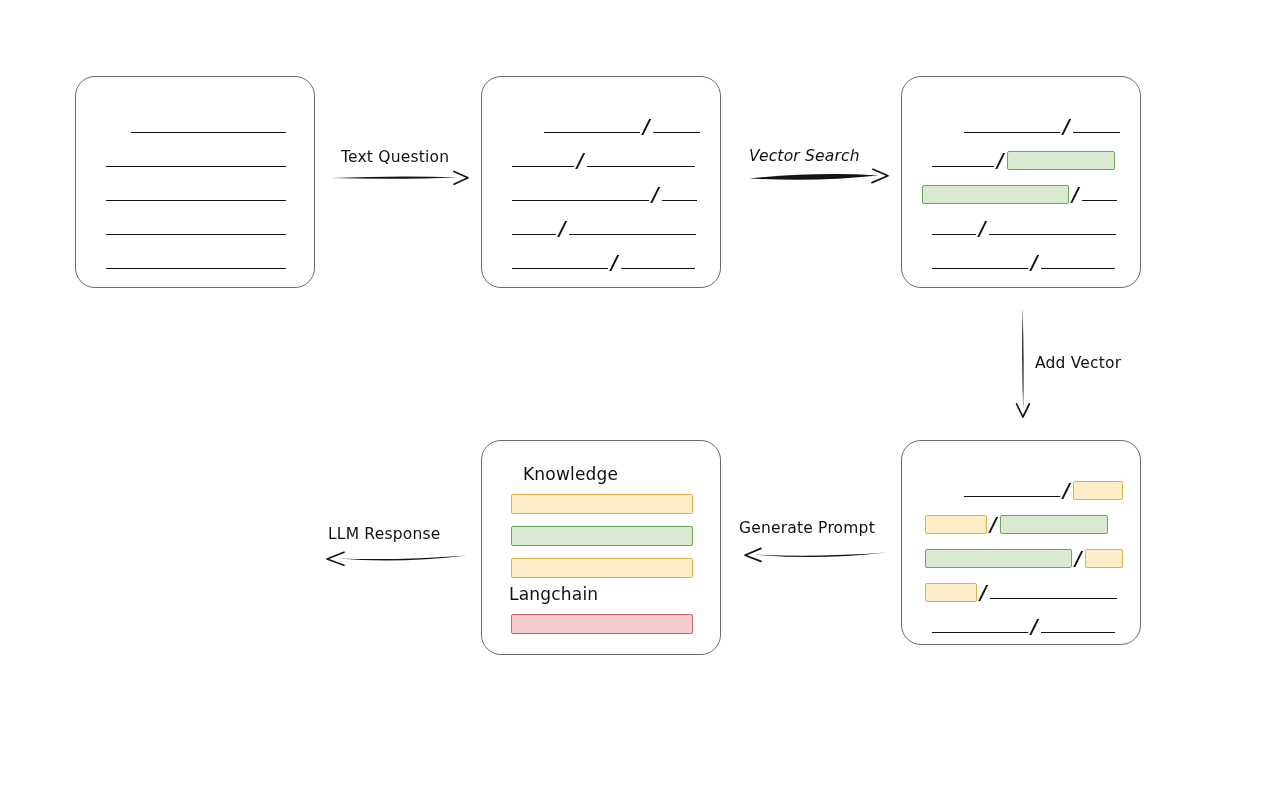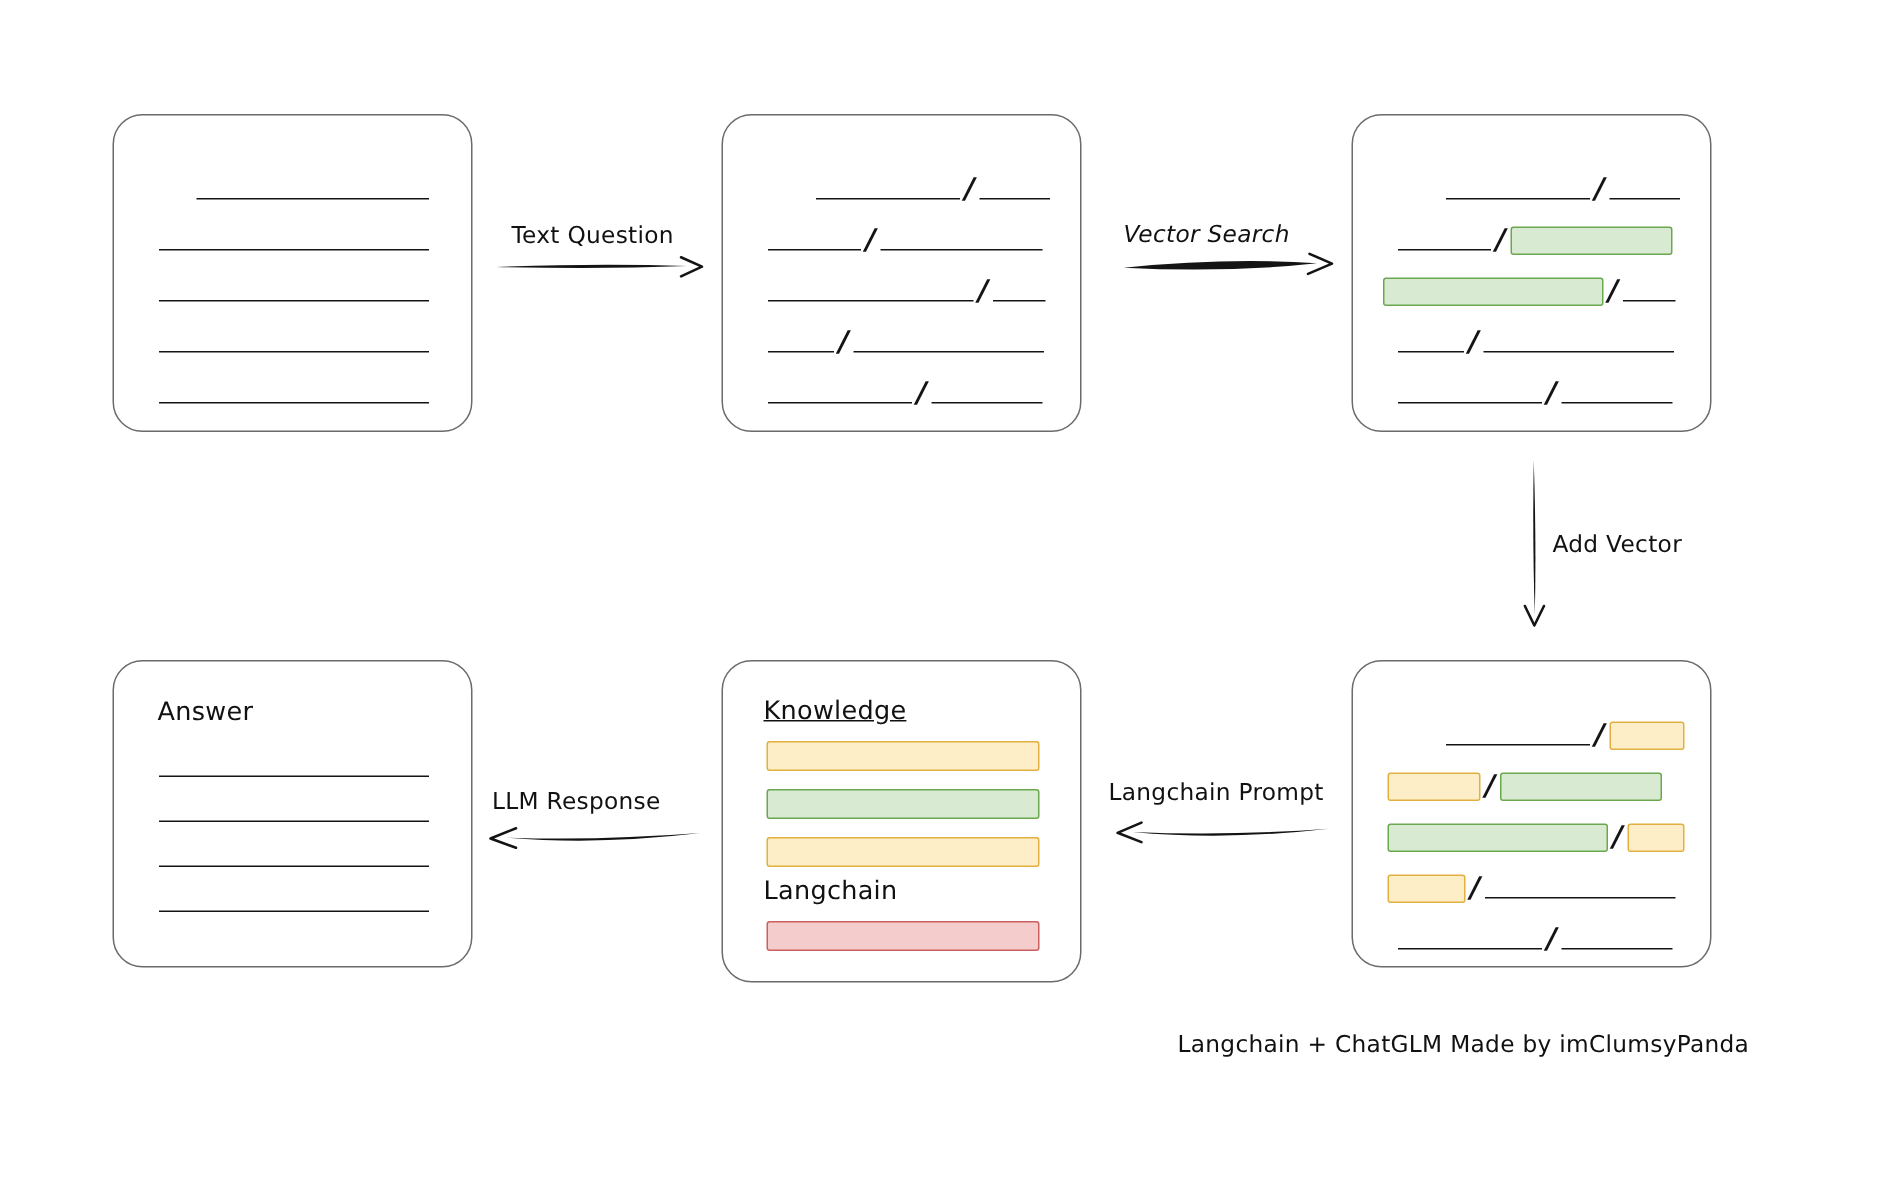--- a/index.html
+++ b/index.html
@@ -215,50 +215,40 @@
           <span class="seg" style="width: 127px;"></span>
         </div>
         <div class="row" style="left: 30px; top: 174px;">
           <span class="seg" style="width: 96px;"></span>
           <span class="slash">/</span>
           <span class="seg" style="width: 74px;"></span>
         </div>
       </div>
   </div>
 
-  <div class="edge-label" style="left:739px;top:519px;">Langchain Prompt</div>
+  <div class="edge-label" style="left:739px;top:519px;">Generate Prompt</div>
   <svg class="arrow" style="left:737px;top:545px;width:150px;height:22px;" viewBox="0 0 150 22">
     <path d="M149,7.5 Q80,12.5 18,9.6 Q80,15.5 149,7.5 Z" fill="#141414"></path>
     <path d="M24,3.4 L8,10.2 L24,16.4" fill="none" stroke="#141414" stroke-width="1.7" stroke-linejoin="round" stroke-linecap="round"></path>
   </svg>
 
   <div class="node" style="left:481px;top:440px;width:240px;height:215px;">
-    <div class="node-label" style="left:27px;top:23px;text-decoration:underline;">Knowledge</div>
+    <div class="node-label" style="left:41px;top:23px;">Knowledge</div>
     <div id="bars-knowledge">
         <div class="bar yellow" style="left: 29px; width: 182px; top: 53px;"></div>
         <div class="bar green" style="left: 29px; width: 182px; top: 85px;"></div>
         <div class="bar yellow" style="left: 29px; width: 182px; top: 117px;"></div>
       </div>
     <div class="node-label" style="left:27px;top:143px;">Langchain</div>
     <div id="bars-question">
         <div class="bar red" style="left: 29px; width: 182px; top: 173px;"></div>
       </div>
   </div>
 
   <div class="edge-label" style="left:328px;top:525px;">LLM Response</div>
   <svg class="arrow" style="left:318px;top:549px;width:150px;height:22px;" viewBox="0 0 150 22">
     <path d="M149,6.4 Q80,11.6 20,9.4 Q80,14.6 149,6.4 Z" fill="#141414"></path>
     <path d="M26,3.2 L9,10.0 L26,16.2" fill="none" stroke="#141414" stroke-width="1.7" stroke-linejoin="round" stroke-linecap="round"></path>
   </svg>
 
-  <div class="node" style="left:75px;top:440px;width:240px;height:205px;">
-    <div class="node-label" style="left:29px;top:24px;">Answer</div>
-    <div id="answer-lines">
-        <div class="answer-line" style="left: 30px; width: 180px; top: 76px;"></div>
-        <div class="answer-line" style="left: 30px; width: 180px; top: 106px;"></div>
-        <div class="answer-line" style="left: 30px; width: 180px; top: 136px;"></div>
-        <div class="answer-line" style="left: 30px; width: 180px; top: 166px;"></div>
-      </div>
-  </div>
-
-  <div class="caption" style="left:785px;top:687px;">Langchain + ChatGLM Made by imClumsyPanda</div>
+
 
 </div>
 
 </body></html>

